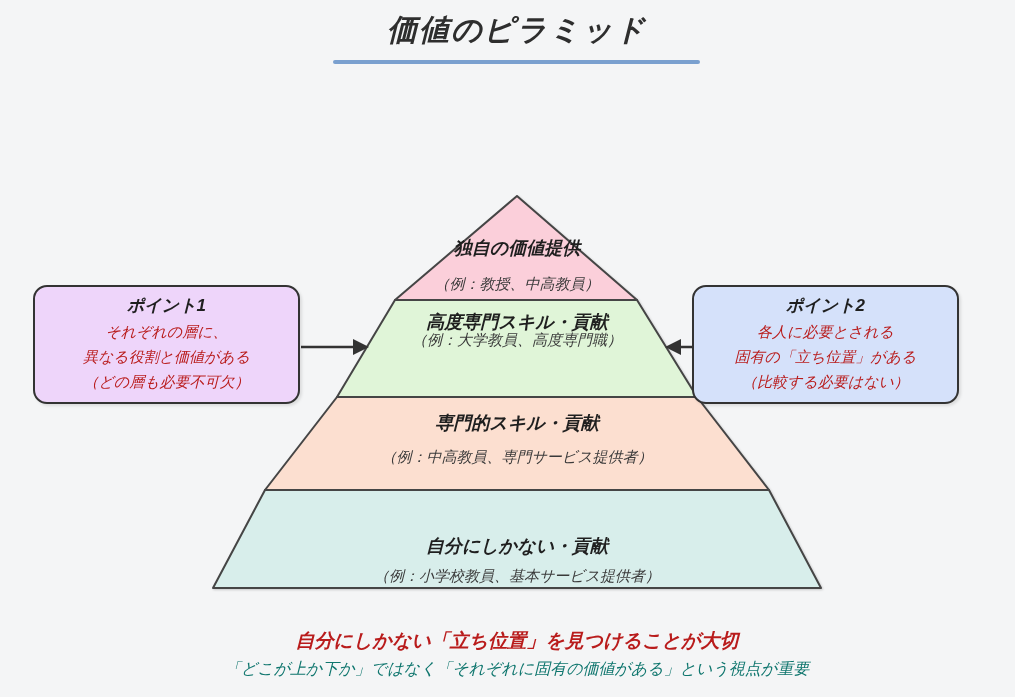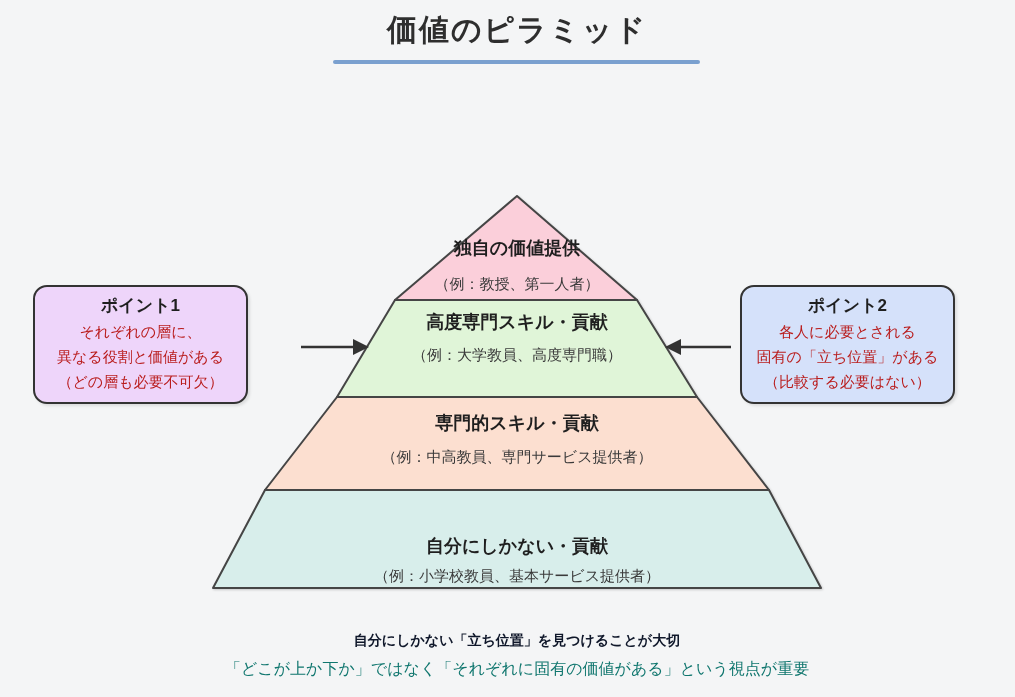--- a/index.html
+++ b/index.html
@@ -14,45 +14,45 @@
   }
   .title-underline{
     position:absolute;left:333px;top:60px;width:367px;height:4px;border-radius:2px;background:#7aa0cf;
   }
   svg.diagram{position:absolute;left:0;top:0;}
   .shape{stroke:#454545;stroke-width:2;stroke-linejoin:round;}
   .lbl{position:absolute;transform:translate(-50%,-50%);text-align:center;white-space:nowrap;}
   .t-title{font-size:18px;font-weight:bold;color:#1f1f1f;}
   .t-example{font-size:15px;color:#3a3a3a;}
   .pos-t1-title{left:517px;top:248px}.pos-t1-ex{left:517px;top:284px}
-  .pos-t2-title{left:517px;top:322px}.pos-t2-ex{left:517px;top:355px}
+  .pos-t2-title{left:517px;top:322px}.pos-t2-ex{left:517px;top:340px}
   .pos-t3-title{left:517px;top:423px}.pos-t3-ex{left:517px;top:457px}
   .pos-t4-title{left:517px;top:546px}.pos-t4-ex{left:517px;top:576px}
   .callout{
-    position:absolute;width:215px;height:119px;box-sizing:border-box;
+    position:absolute;width:267px;height:119px;box-sizing:border-box;
     border:2px solid #333;border-radius:14px;text-align:center;padding-top:8px;
     box-shadow:2px 2px 3px rgba(0,0,0,0.10);
   }
   .callout-left{left:33px;top:285px;}
-  .callout-right{left:740px;top:285px;}
+  .callout-right{left:692px;top:285px;}
   .c-title{font-size:17px;font-weight:bold;color:#1f1f1f;line-height:22px;margin-bottom:2px;}
   .c-line{font-size:15px;color:#b91c1c;line-height:25px;white-space:nowrap;}
   .footer-headline{
     position:absolute;left:517px;top:641px;transform:translate(-50%,-50%);
-    font-size:14px;font-weight:bold;color:#0f172a;white-space:nowrap;
+    font-size:19px;font-weight:bold;color:#b91c1c;white-space:nowrap;
   }
   .footer-subline{
     position:absolute;left:517px;top:669px;transform:translate(-50%,-50%);
     font-size:16px;color:#0f766e;white-space:nowrap;
   }
 </style>
 </head>
 <body>
 
-<div class="canvas" style="background-color: rgb(244, 245, 246);">
+<div class="canvas" style="background-color: rgb(244, 245, 246); font-style: italic;">
 
   <div class="page-title">価値のピラミッド</div>
   <div class="title-underline" style="background-color: rgb(122, 160, 207);"></div>
 
   <svg class="diagram" width="1015" height="697" viewBox="0 0 1015 697">
     <g style="filter:drop-shadow(1px 1.5px 1px rgba(0,0,0,0.18))">
       <polygon class="shape" points="517,196 637,300 395,300" fill="#fbcfda"></polygon>
       <polygon class="shape" points="395,300 637,300 697,397 337,397" fill="#e0f5d8"></polygon>
       <polygon class="shape" points="337,397 697,397 769,490 265,490" fill="#fcdfd0"></polygon>
       <polygon class="shape" points="265,490 769,490 821,588 213,588" fill="#d8eeeb"></polygon>
@@ -61,21 +61,21 @@
       <line x1="301" y1="347" x2="355" y2="347" stroke-width="2.5" stroke="#333333"></line>
       <polygon points="369,347 353,339 353,355" fill="#333333"></polygon>
     </g>
     <g>
       <line x1="731" y1="347" x2="679" y2="347" stroke-width="2.5" stroke="#333333"></line>
       <polygon points="665,347 681,339 681,355" fill="#333333"></polygon>
     </g>
   </svg>
 
   <div class="lbl t-title pos-t1-title">独自の価値提供</div>
-  <div class="lbl t-example pos-t1-ex">（例：教授、第一人者）</div>
+  <div class="lbl t-example pos-t1-ex">（例：教授、中高教員）</div>
 
   <div class="lbl t-title pos-t2-title">高度専門スキル・貢献</div>
   <div class="lbl t-example pos-t2-ex">（例：大学教員、高度専門職）</div>
 
   <div class="lbl t-title pos-t3-title">専門的スキル・貢献</div>
   <div class="lbl t-example pos-t3-ex">（例：中高教員、専門サービス提供者）</div>
 
   <div class="lbl t-title pos-t4-title">自分にしかない・貢献</div>
   <div class="lbl t-example pos-t4-ex">（例：小学校教員、基本サービス提供者）</div>
 

